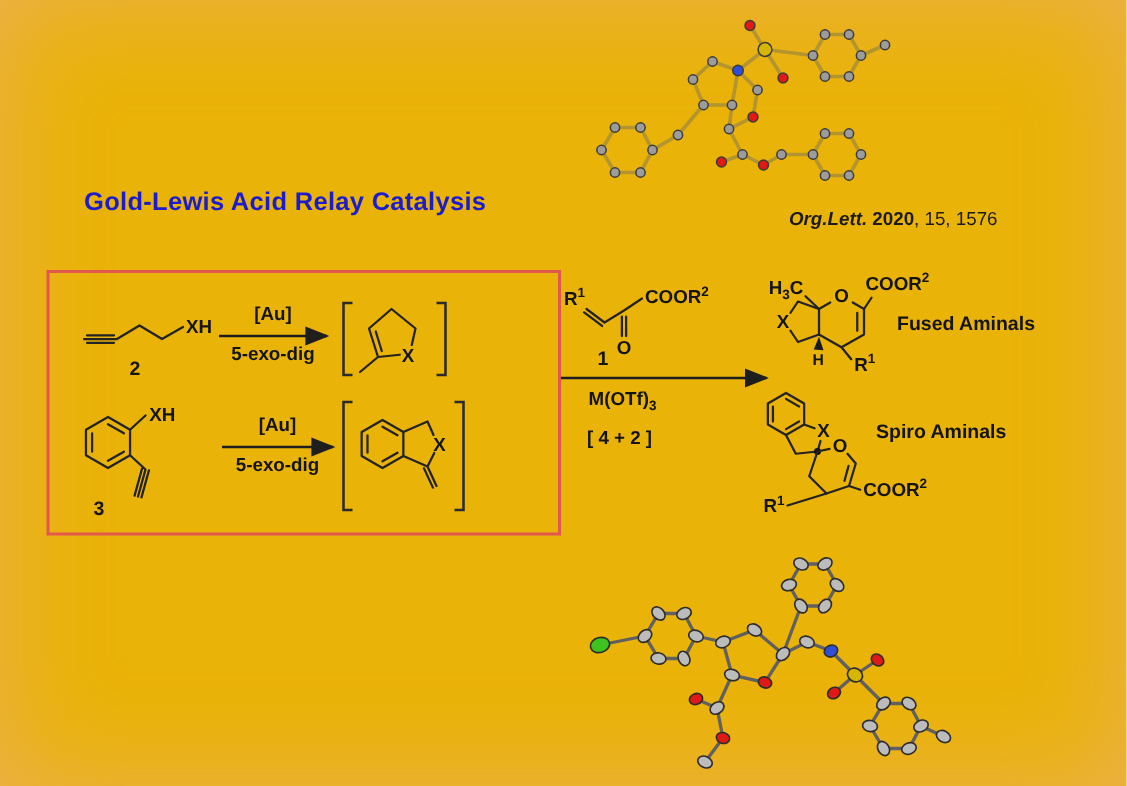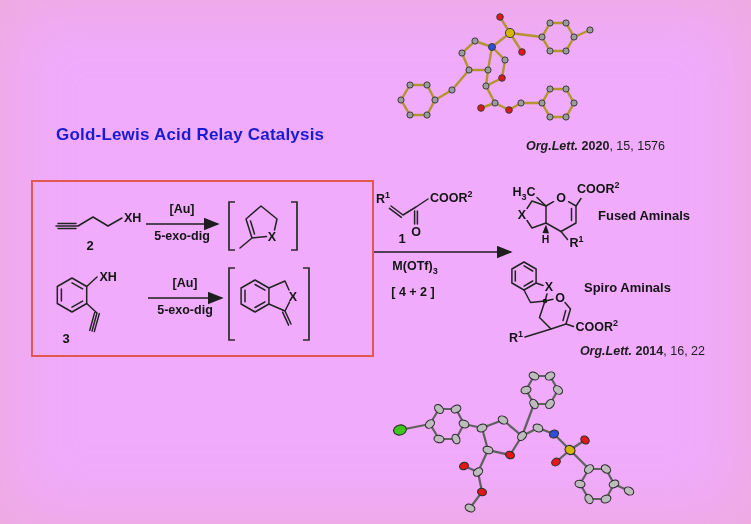--- a/index.html
+++ b/index.html
@@ -1,17 +1,17 @@
 <!DOCTYPE html>
 <html><head>
 <meta charset="utf-8">
 <style>
   html,body { margin:0; padding:0; background:#ffffff; }
   .canvas {
-    position:relative; width:751px; height:524px; background:#f0abfc;
+    position:relative; width:751px; height:524px; background:#eab308;
     box-shadow: inset 0 0 70px rgba(236,170,170,0.45);
     font-family:"Liberation Sans", sans-serif; overflow:hidden;
   }
   .title {
     position:absolute; left:56px; top:125px;
     font-size:17px; font-weight:bold; color:#1b1bd0; letter-spacing:.2px;
   }
   .citation { position:absolute; font-size:12.5px; color:#1c1c1c; white-space:nowrap; }
   .cit2013 { left:480px; top:139px; width:185px; text-align:right; }
   .cit2014 { left:540px; top:344px; width:165px; text-align:right; }
@@ -36,21 +36,20 @@
 </style>
 </head>
 <body>
 
 <div class="canvas">
 
   <div class="title">Gold-Lewis Acid Relay Catalysis</div>
 
   <div class="citation cit2013"><span class="jr">Org.Lett.</span> <span class="yr">2020</span><span>, </span><span class="vol">15</span><span>, </span><span>1576</span></div>
 
-  <div class="citation cit2014"><span class="jr">Org.Lett.</span> <span class="yr">2014</span><span>, </span><span class="vol">16</span><span>, </span><span>22</span></div>
 
   <svg class="scheme" width="751" height="524" viewBox="0 0 751 524">
     <defs>
       <marker id="ah" markerWidth="11" markerHeight="9" refX="9" refY="4" orient="auto">
         <path d="M0,0 L10,4 L0,8 z" fill="#1e1e1e"></path>
       </marker>
     </defs>
 
     <rect x="32" y="181" width="341" height="175" fill="none" stroke-width="2" stroke="#e2574e"></rect>
 

